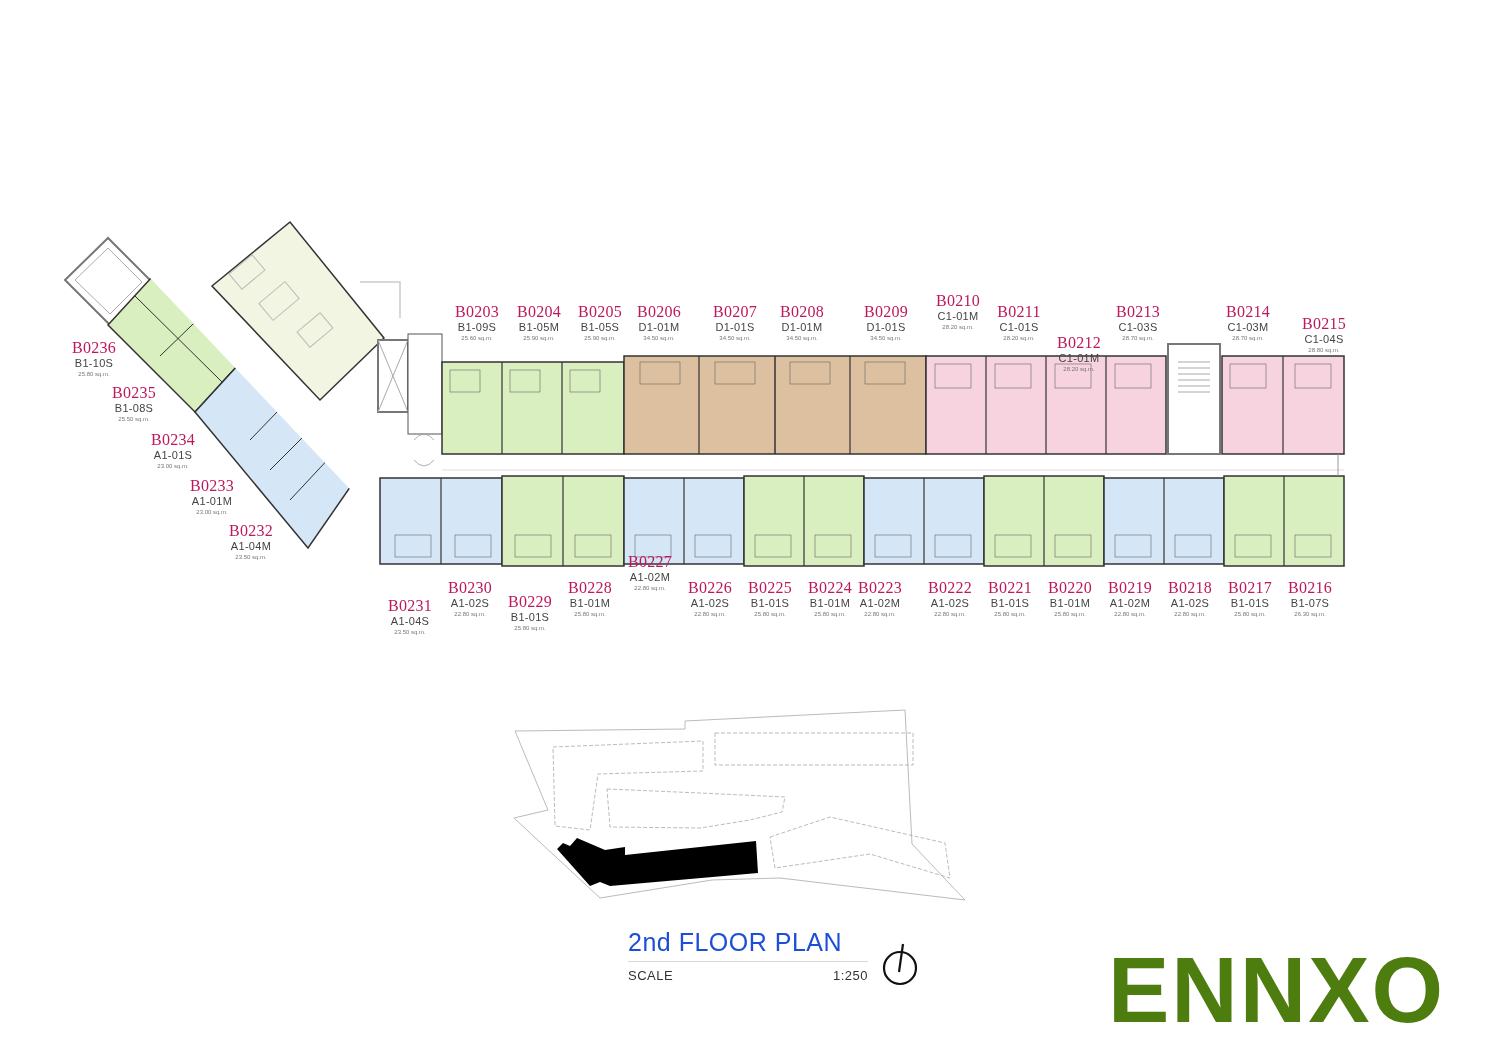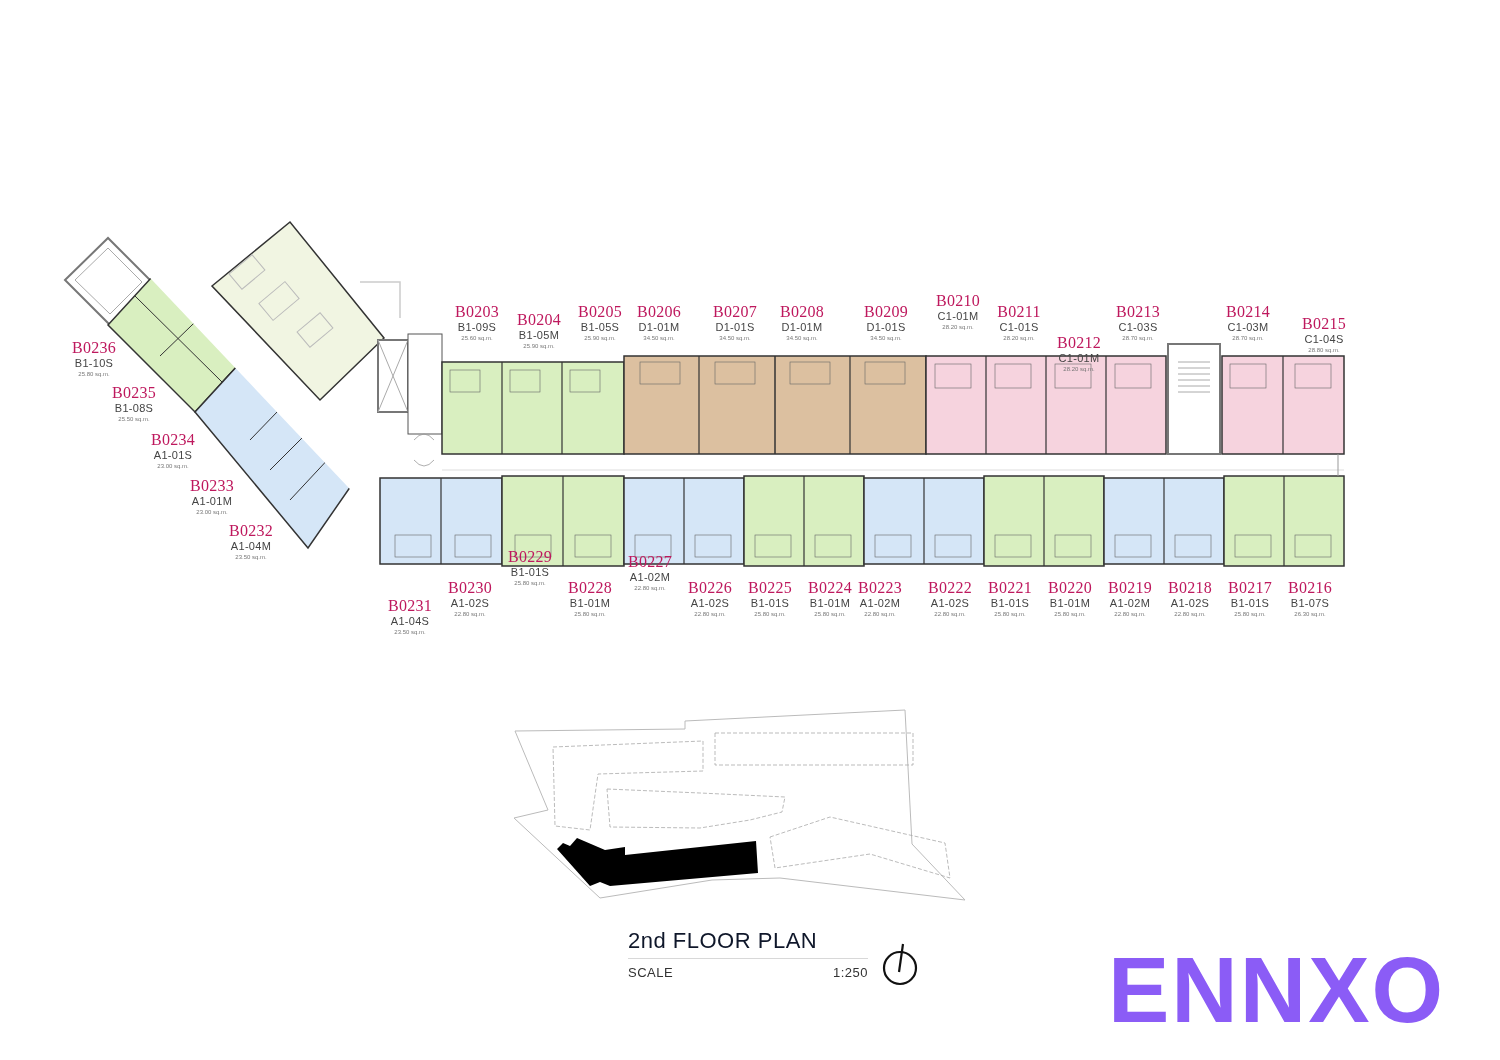--- a/index.html
+++ b/index.html
@@ -4,26 +4,26 @@
 <style>
   html, body { margin: 0; padding: 0; background: #ffffff; }
   body { width: 1500px; height: 1060px; position: relative; overflow: hidden;
          font-family: "Liberation Sans", "DejaVu Sans", sans-serif; color: #333; }
   .plan-svg { position: absolute; left: 0; top: 0; }
   .unit-label { position: absolute; text-align: center; width: 80px; line-height: 1.1; }
   .unit-label .code { font-size: 16px; color: #be185d; letter-spacing: 0.3px; display: block; font-family: Liberation Serif, serif; }
   .unit-label .type { font-size: 11px; color: #444; letter-spacing: 0.3px; display: block; }
   .unit-label .area { font-size: 6px; color: #777; display: block; margin-top: 2px; }
   .title-block { position: absolute; left: 628px; top: 928px; width: 240px; }
-  .title-block .title { font-size: 22px; color: #0f172a; letter-spacing: 0.5px; white-space: nowrap; }
+  .title-block .title { font-size: 25px; color: #1d4ed8; letter-spacing: 0.5px; white-space: nowrap; }
   .title-block .rule { height: 1px; background: #d8d8d8; margin: 4px 0 6px 0; }
   .title-block .scale-row { display: flex; justify-content: space-between; font-size: 13px; color: #333; letter-spacing: 0.5px; }
   .north { position: absolute; left: 880px; top: 940px; width: 40px; height: 48px; }
   .watermark { position: absolute; left: 1108px; top: 938px; font-size: 92px; font-weight: bold;
-               color: #8b5cf6; letter-spacing: 2px; font-family: "Liberation Sans", sans-serif; }
+               color: #4d7c0f; letter-spacing: 2px; font-family: "Liberation Sans", sans-serif; }
 </style>
 </head>
 <body>
 
 <svg class="plan-svg" width="1500" height="1060" viewBox="0 0 1500 1060">
 
   <g>
     <polygon points="65,280 108,238 152,282 110,325" fill="#fff" stroke="#777" stroke-width="2"></polygon>
     <polygon points="75,280 108,248 142,282 110,314" fill="none" stroke="#aaa" stroke-width="1"></polygon>
   </g>
@@ -152,21 +152,21 @@
     <polygon points="557,849 563,843 570,846 577,838 605,850 625,847 625,855 756,841 758,873 610,886 600,882 590,886 557,849" fill="#000"></polygon>
   </g>
 </svg>
 
 <div>
   <div class="unit-label" style="left:437px;top:303px;">
       <span class="code">B0203</span>
       <span class="type">B1-09S</span>
       <span class="area">25.60 sq.m.</span>
     </div>
-  <div class="unit-label" style="left:499px;top:303px;margin-top:8px;">
+  <div class="unit-label" style="left:499px;top:303px;">
       <span class="code">B0204</span>
       <span class="type">B1-05M</span>
       <span class="area">25.90 sq.m.</span>
     </div>
   <div class="unit-label" style="left:560px;top:303px;">
       <span class="code">B0205</span>
       <span class="type">B1-05S</span>
       <span class="area">25.90 sq.m.</span>
     </div>
   <div class="unit-label" style="left:619px;top:303px;">
@@ -225,21 +225,21 @@
   <div class="unit-label" style="left:370px;top:579px;margin-top:18px;">
       <span class="code">B0231</span>
       <span class="type">A1-04S</span>
       <span class="area">23.50 sq.m.</span>
     </div>
   <div class="unit-label" style="left:430px;top:579px;">
       <span class="code">B0230</span>
       <span class="type">A1-02S</span>
       <span class="area">22.80 sq.m.</span>
     </div>
-  <div class="unit-label" style="left:490px;top:548px;">
+  <div class="unit-label" style="left:490px;top:593px;">
       <span class="code">B0229</span>
       <span class="type">B1-01S</span>
       <span class="area">25.80 sq.m.</span>
     </div>
   <div class="unit-label" style="left:550px;top:579px;">
       <span class="code">B0228</span>
       <span class="type">B1-01M</span>
       <span class="area">25.80 sq.m.</span>
     </div>
   <div class="unit-label" style="left:610px;top:553px;">

